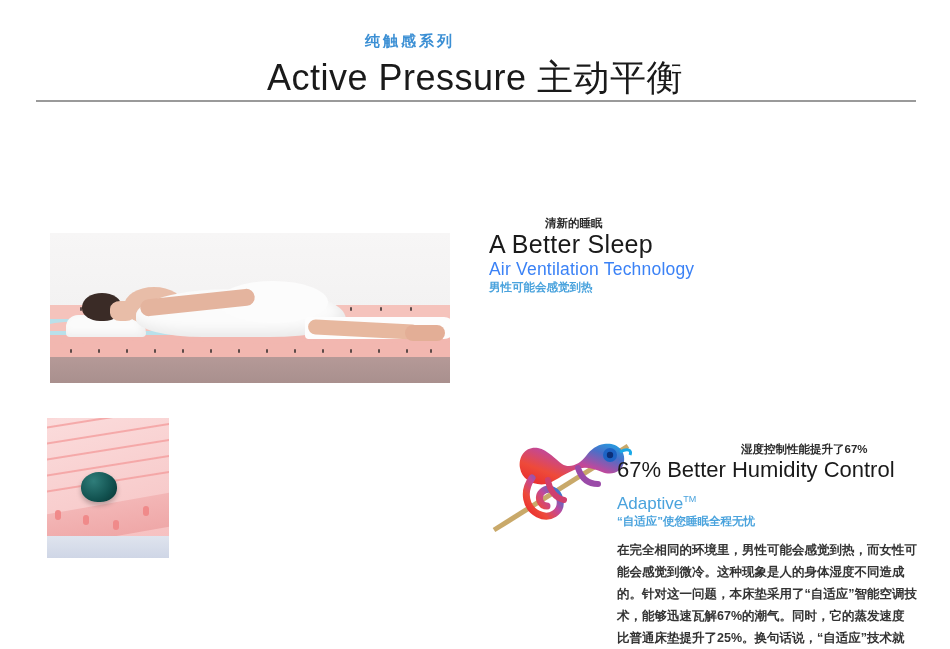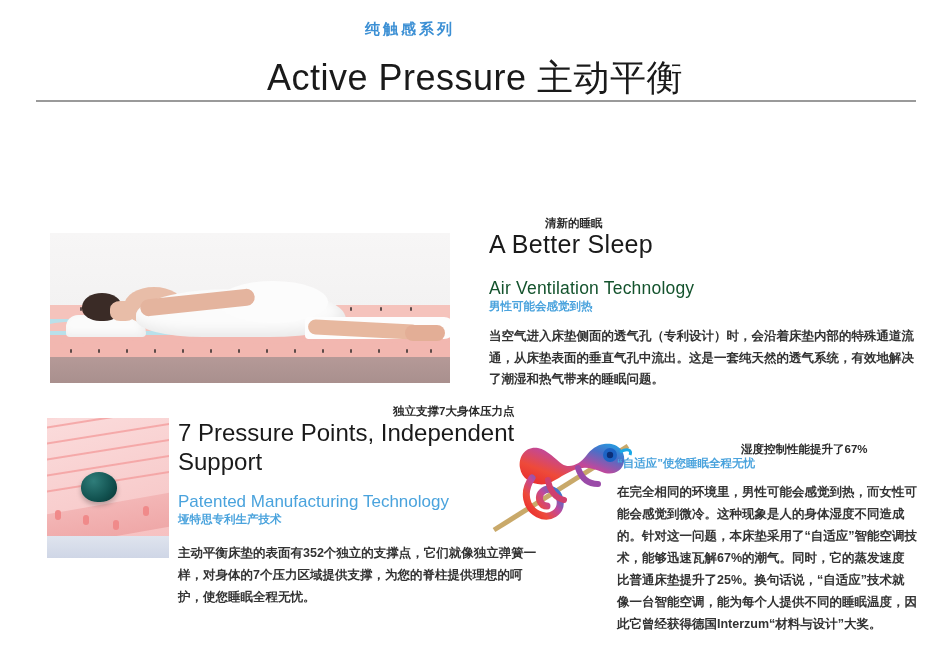--- a/index.html
+++ b/index.html
@@ -8,21 +8,21 @@
     background:#ffffff;
     font-family:"Liberation Sans","DejaVu Sans",sans-serif;
     color:#231f20;
     overflow:hidden;
     position:relative;
   }
   .page{position:relative;width:950px;height:649px;}
 
   
   .series-label{
-    position:absolute;left:0;top:20px;width:820px;
+    position:absolute;left:0;top:32px;width:820px;
     text-align:center;
     color:#3b8fd4;
     font-size:15px;
     letter-spacing:3px;
     font-weight:600;
   }
   .main-title{
     position:absolute;left:0;top:54px;width:950px;
     text-align:center;
     font-size:36px;
@@ -110,22 +110,22 @@
   .fresh-block{position:absolute;left:489px;top:216px;width:430px;}
   .cn-kicker{
     color:#2b2b2b;font-size:11.5px;font-weight:700;line-height:14px;
     margin-left:56px;
   }
   .en-head{
     font-size:25px;font-weight:400;color:#1a1a1a;line-height:30px;
     letter-spacing:0.3px;margin-top:-1px;
   }
   .blue-head{
-    color:#14532d;font-size:17.5px;font-weight:400;line-height:21px;
-    margin-top:19px;letter-spacing:.2px;
+    color:#3b82f6;font-size:17.5px;font-weight:400;line-height:21px;
+    letter-spacing:.2px;
   }
   .blue-sub{
     color:#4aa3dd;font-size:11.5px;font-weight:700;line-height:15px;
   }
   .body-cn{
     margin-top:12px;
     font-size:12.5px;line-height:21.5px;color:#333;font-weight:600;
   }
 
   
@@ -252,47 +252,39 @@
     <div class="pt-legs"></div>
     <div class="pt-arm2"></div>
     <div class="pt-hand"></div>
   </div>
 
   <div class="fresh-block">
     <div class="cn-kicker">清新的睡眠</div>
     <div class="en-head">A Better Sleep</div>
     <div class="blue-head">Air Ventilation Technology</div>
     <div class="blue-sub">男性可能会感觉到热</div>
-    <div class="body-cn">当空气进入床垫侧面的透气孔（专利设计）时，会沿着床垫内部的特殊通道流通，从床垫表面的垂直气孔中流出。这是一套纯天然的透气系统，有效地解决了潮湿和热气带来的睡眠问题。</div>
   </div>
 
   <div class="photo-bl">
     <div class="bl-foam"></div>
     <div class="bl-top"></div>
     <div class="bl-edge"></div>
     <div class="bl-base"></div>
     <div class="bl-line" style="left:-10px;top:10px;width:170px;transform:rotate(-9deg)"></div>
     <div class="bl-line" style="left:-10px;top:26px;width:170px;transform:rotate(-9deg)"></div>
     <div class="bl-line" style="left:-10px;top:42px;width:170px;transform:rotate(-9deg)"></div>
     <div class="bl-line" style="left:-10px;top:58px;width:170px;transform:rotate(-9deg)"></div>
     <div class="bl-line" style="left:-10px;top:74px;width:170px;transform:rotate(-9deg)"></div>
     <div class="bl-stud" style="left:8px;top:92px"></div>
     <div class="bl-stud" style="left:36px;top:97px"></div>
     <div class="bl-stud" style="left:66px;top:102px"></div>
     <div class="bl-stud" style="left:96px;top:88px"></div>
     <div class="bl-ball"></div>
   </div>
 
-  <div class="pp-block">
-    <div class="pp-kicker">独立支撑7大身体压力点</div>
-    <div class="pp-head">7 Pressure Points, Independent Support</div>
-    <div class="pp-blue">Patented Manufacturing Technology</div>
-    <div class="pp-bluesub">垭特思专利生产技术</div>
-    <div class="pp-body">主动平衡床垫的表面有352个独立的支撑点，它们就像独立弹簧一样，对身体的7个压力区域提供支撑，为您的脊柱提供理想的呵护，使您睡眠全程无忧。</div>
-  </div>
 
   <svg class="chameleon" viewBox="0 0 140 118">
     <defs>
       <linearGradient id="chamGrad" x1="0" y1="1" x2="1" y2="0">
         <stop offset="0%" stop-color="#e8262a"></stop>
         <stop offset="28%" stop-color="#ee4a3a"></stop>
         <stop offset="55%" stop-color="#c0489c"></stop>
         <stop offset="78%" stop-color="#4a6fc8"></stop>
         <stop offset="100%" stop-color="#1aa9e8"></stop>
       </linearGradient>
@@ -306,17 +298,21 @@
              C66,68 56,64 50,70 C45,75 48,84 55,84" fill="none" stroke="url(#chamGrad)" stroke-width="7" stroke-linecap="round"></path>
     <path d="M56,58 C58,70 64,76 72,78" fill="none" stroke="#cf3f6e" stroke-width="6" stroke-linecap="round"></path>
     <path d="M86,46 C90,58 98,62 106,62" fill="none" stroke="#9a4aa8" stroke-width="6" stroke-linecap="round"></path>
     <circle cx="118" cy="33" r="7" fill="#1d63c4"></circle>
     <circle cx="118" cy="33" r="3.2" fill="#0c2f78"></circle>
     <path d="M128,30 C136,26 140,28 138,33" fill="none" stroke="#1aa9e8" stroke-width="3"></path>
   </svg>
 
   <div class="hc-block">
     <div class="hc-kicker">湿度控制性能提升了67%</div>
+    <div class="hc-head">67% Better Humidity Control</div>
+    <div class="hc-blue">
+      <span>Adaptive</span><sup>TM</sup>
+    </div>
     <div class="hc-bluesub">“自适应”使您睡眠全程无忧</div>
     <div class="hc-body">在完全相同的环境里，男性可能会感觉到热，而女性可能会感觉到微冷。这种现象是人的身体湿度不同造成的。针对这一问题，本床垫采用了“自适应”智能空调技术，能够迅速瓦解67%的潮气。同时，它的蒸发速度比普通床垫提升了25%。换句话说，“自适应”技术就像一台智能空调，能为每个人提供不同的睡眠温度，因此它曾经获得德国Interzum“材料与设计”大奖。</div>
   </div>
 
 </div>
 
 </body></html>

